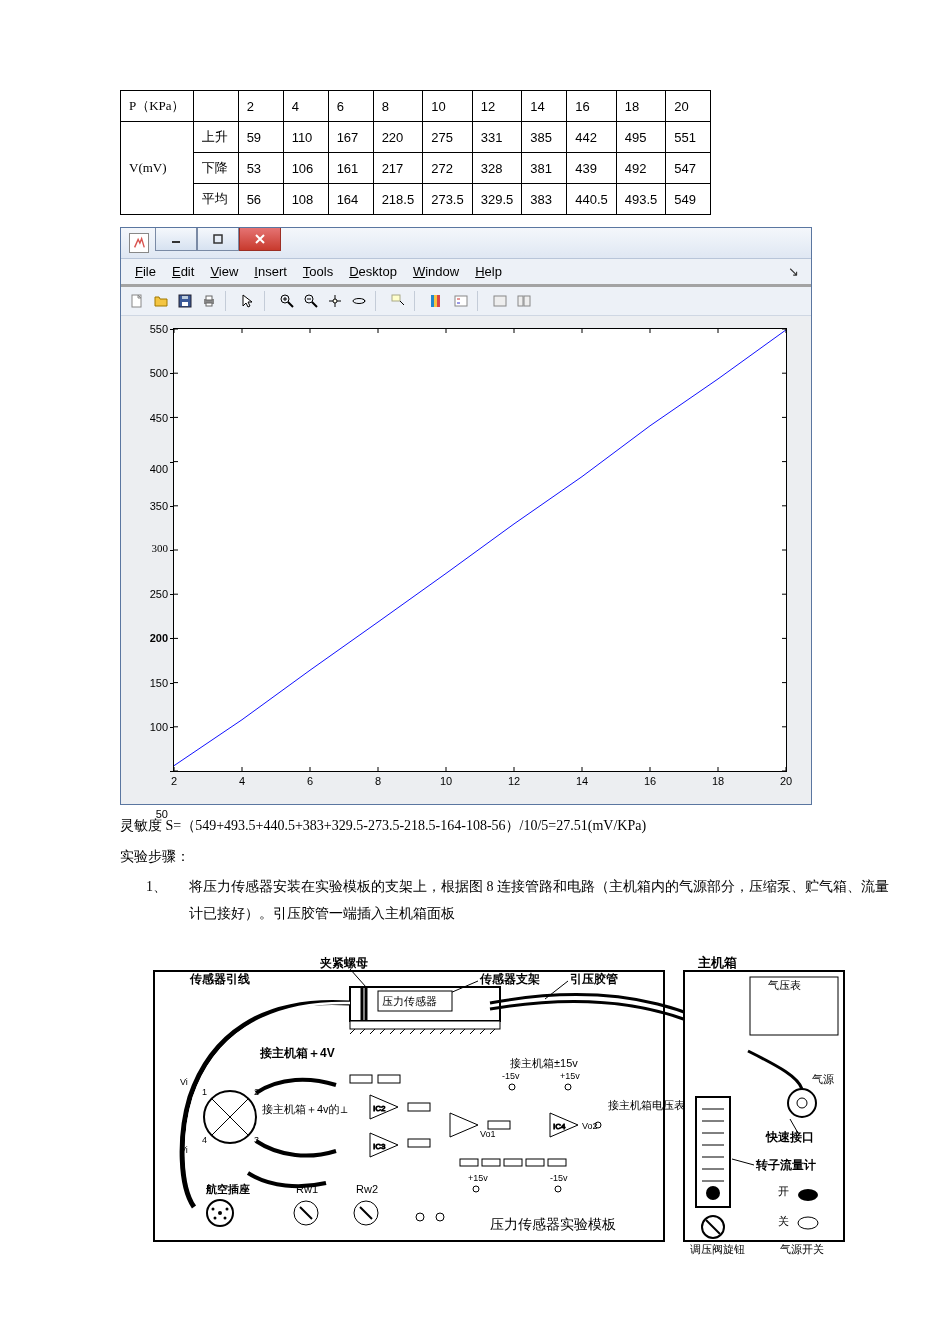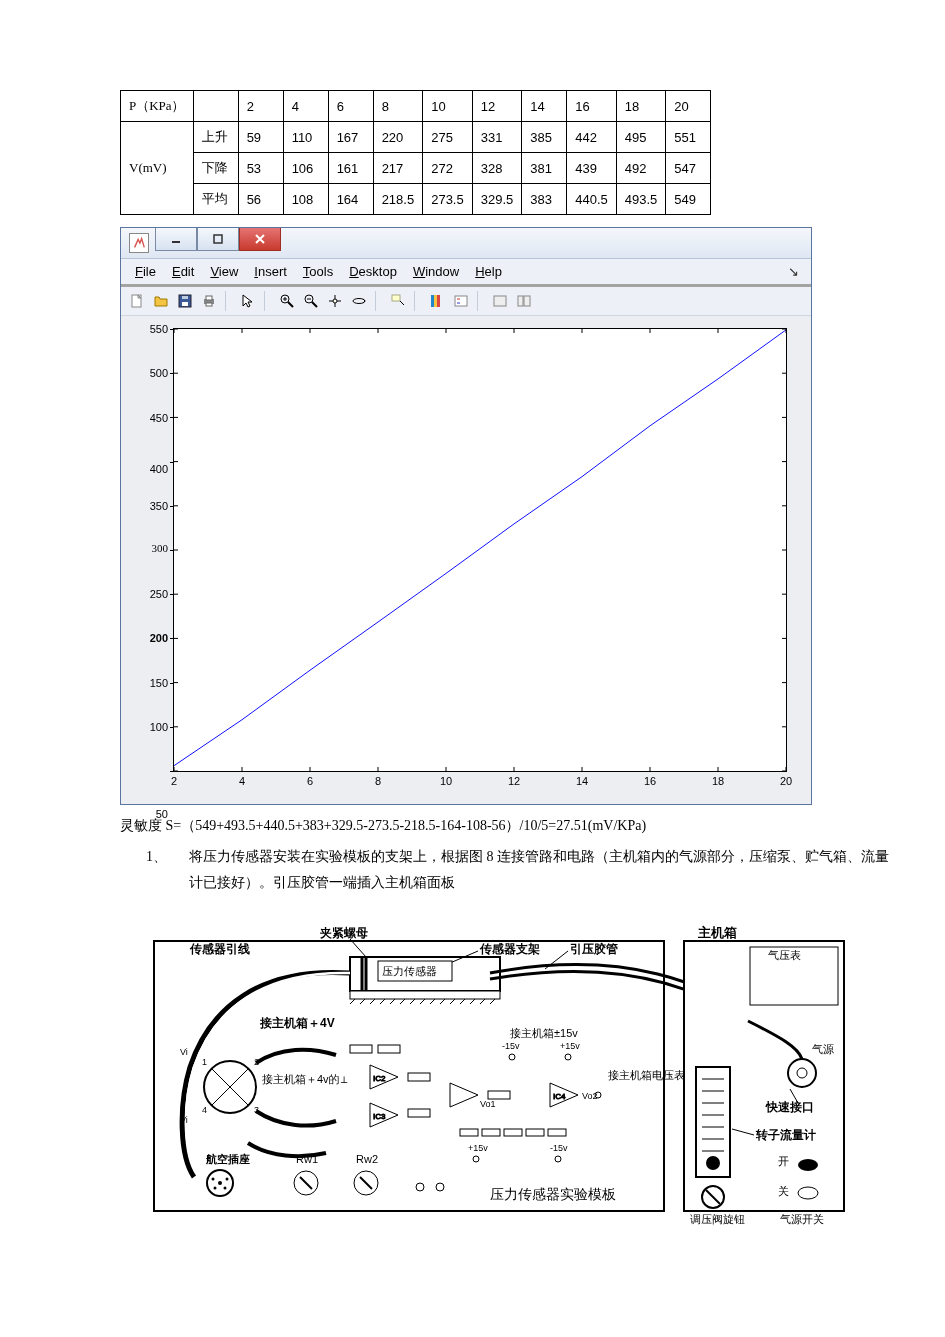--- a/index.html
+++ b/index.html
@@ -404,20 +404,21 @@
           <div class="xtick" style="left: 408px;">14</div>
           <div class="xtick" style="left: 476px;">16</div>
           <div class="xtick" style="left: 544px;">18</div>
           <div class="xtick" style="left: 612px;">20</div>
         </div>
     </div>
   </div>
 
   <div class="below-text">
     <p>灵敏度 S=（549+493.5+440.5+383+329.5-273.5-218.5-164-108-56）/10/5=27.51(mV/KPa)</p>
+    <p>实验步骤：</p>
     <div class="step">
       <div class="num">1、</div>
       <div class="txt">将压力传感器安装在实验模板的支架上，根据图 8 连接管路和电路（主机箱内的气源部分，压缩泵、贮气箱、流量计已接好）。引压胶管一端插入主机箱面板</div>
     </div>
   </div>
 
   <div class="schematic">
     <svg viewBox="0 0 700 320" width="700" height="320">
 
       <rect x="4" y="34" width="510" height="270" fill="#fff" stroke="#000" stroke-width="2"></rect>

